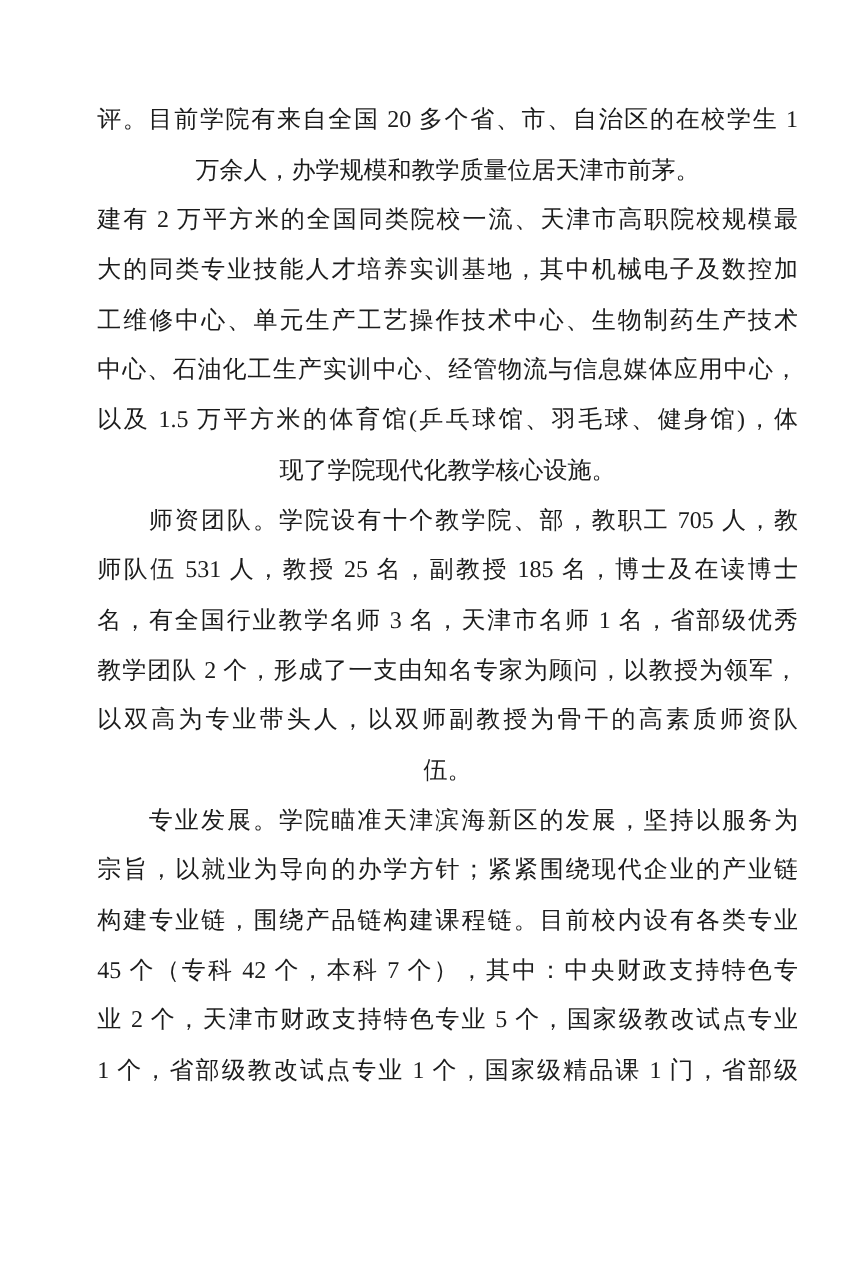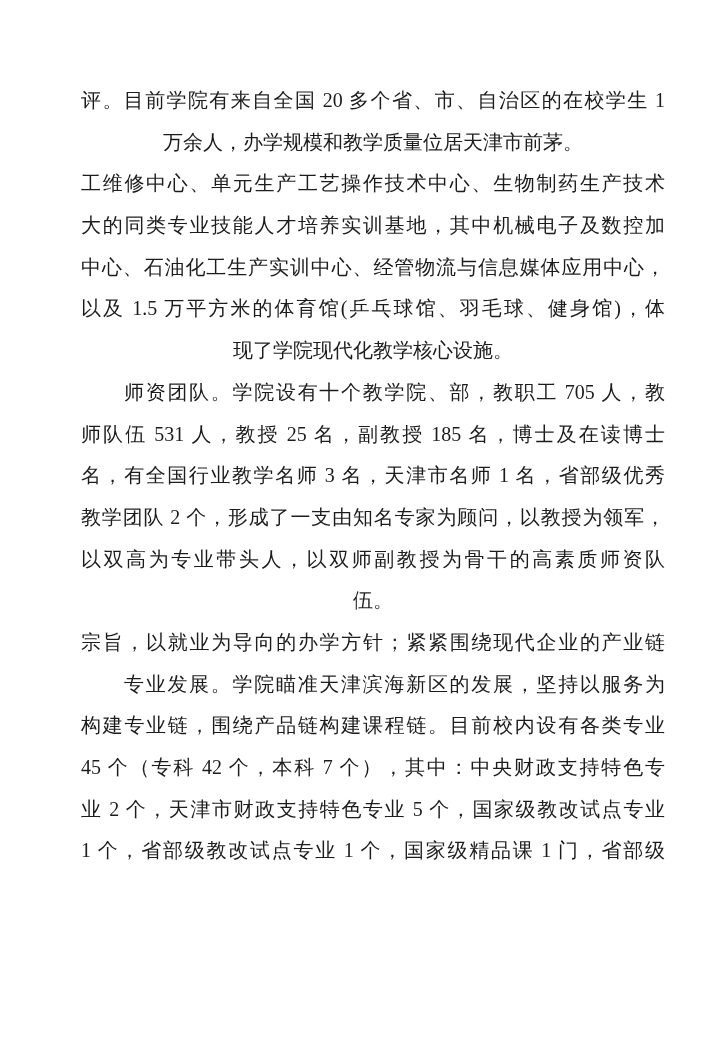--- a/index.html
+++ b/index.html
@@ -38,31 +38,32 @@
     padding-left: 43px;
   }
 </style>
 </head>
 <body>
 
 <div id="page">
   <div id="text-block">
     <div class="ln j">评。目前学院有来自全国 20 多个省、市、自治区的在校学生 1</div>
     <div class="ln">万余人，办学规模和教学质量位居天津市前茅。</div>
+    <div class="ln j">建有 2 万平方米的全国同类院校一流、天津市高职院校规模最</div>
+    <div class="ln j">大的同类专业技能人才培养实训基地，其中机械电子及数控加</div>
     <div class="ln j">工维修中心、单元生产工艺操作技术中心、生物制药生产技术</div>
-    <div class="ln j">大的同类专业技能人才培养实训基地，其中机械电子及数控加</div>
     <div class="ln j">中心、石油化工生产实训中心、经管物流与信息媒体应用中心，</div>
     <div class="ln j">以及 1.5 万平方米的体育馆(乒乓球馆、羽毛球、健身馆)，体</div>
     <div class="ln">现了学院现代化教学核心设施。</div>
     <div class="ln j ind">师资团队。学院设有十个教学院、部，教职工 705 人，教</div>
     <div class="ln j">师队伍 531 人，教授 25 名，副教授 185 名，博士及在读博士</div>
     <div class="ln j">名，有全国行业教学名师 3 名，天津市名师 1 名，省部级优秀</div>
     <div class="ln j">教学团队 2 个，形成了一支由知名专家为顾问，以教授为领军，</div>
     <div class="ln j">以双高为专业带头人，以双师副教授为骨干的高素质师资队</div>
     <div class="ln">伍。</div>
+    <div class="ln j ind">专业发展。学院瞄准天津滨海新区的发展，坚持以服务为</div>
     <div class="ln j">宗旨，以就业为导向的办学方针；紧紧围绕现代企业的产业链</div>
-    <div class="ln j ind">专业发展。学院瞄准天津滨海新区的发展，坚持以服务为</div>
     <div class="ln j">构建专业链，围绕产品链构建课程链。目前校内设有各类专业</div>
     <div class="ln j">45 个（专科 42 个，本科 7 个），其中：中央财政支持特色专</div>
     <div class="ln j">业 2 个，天津市财政支持特色专业 5 个，国家级教改试点专业</div>
     <div class="ln j">1 个，省部级教改试点专业 1 个，国家级精品课 1 门，省部级</div>
   </div>
 </div>
 
 </body></html>

